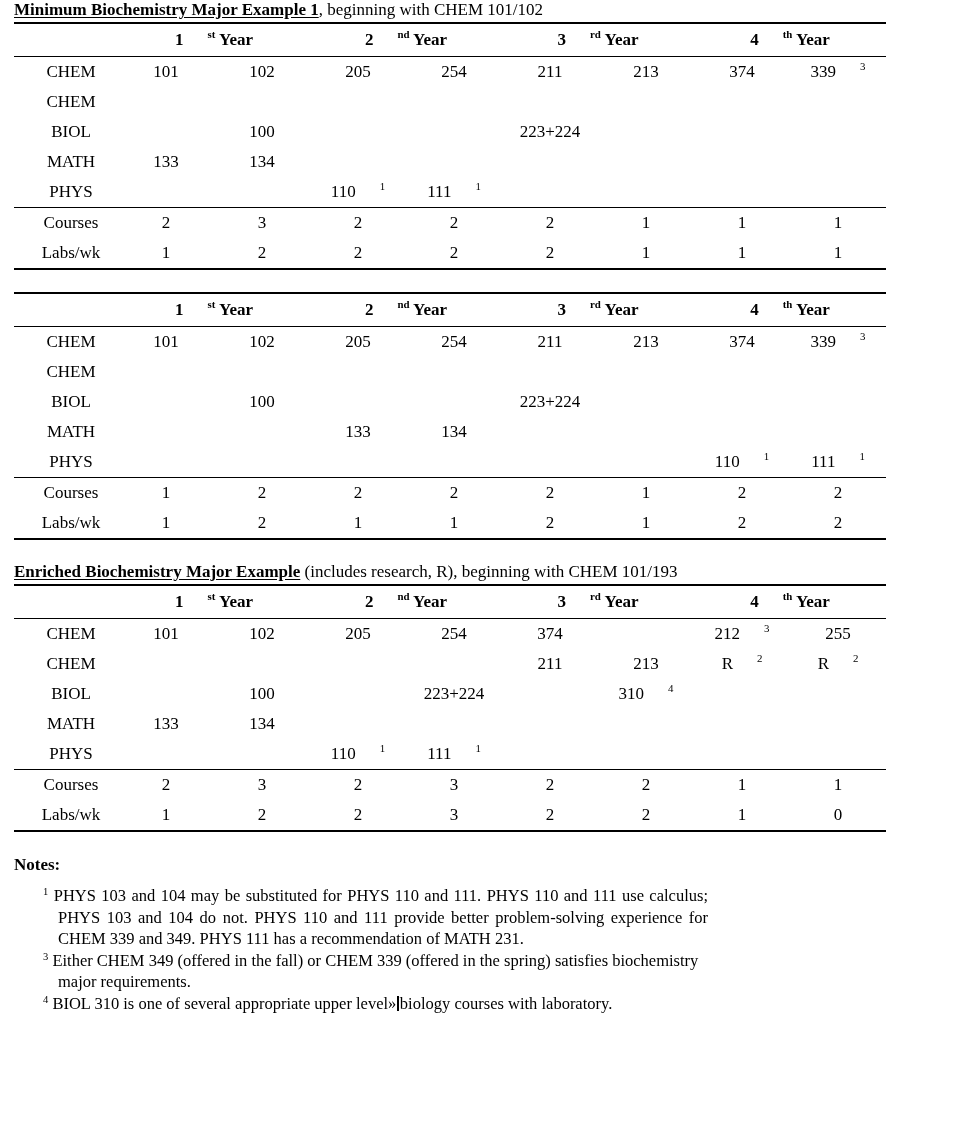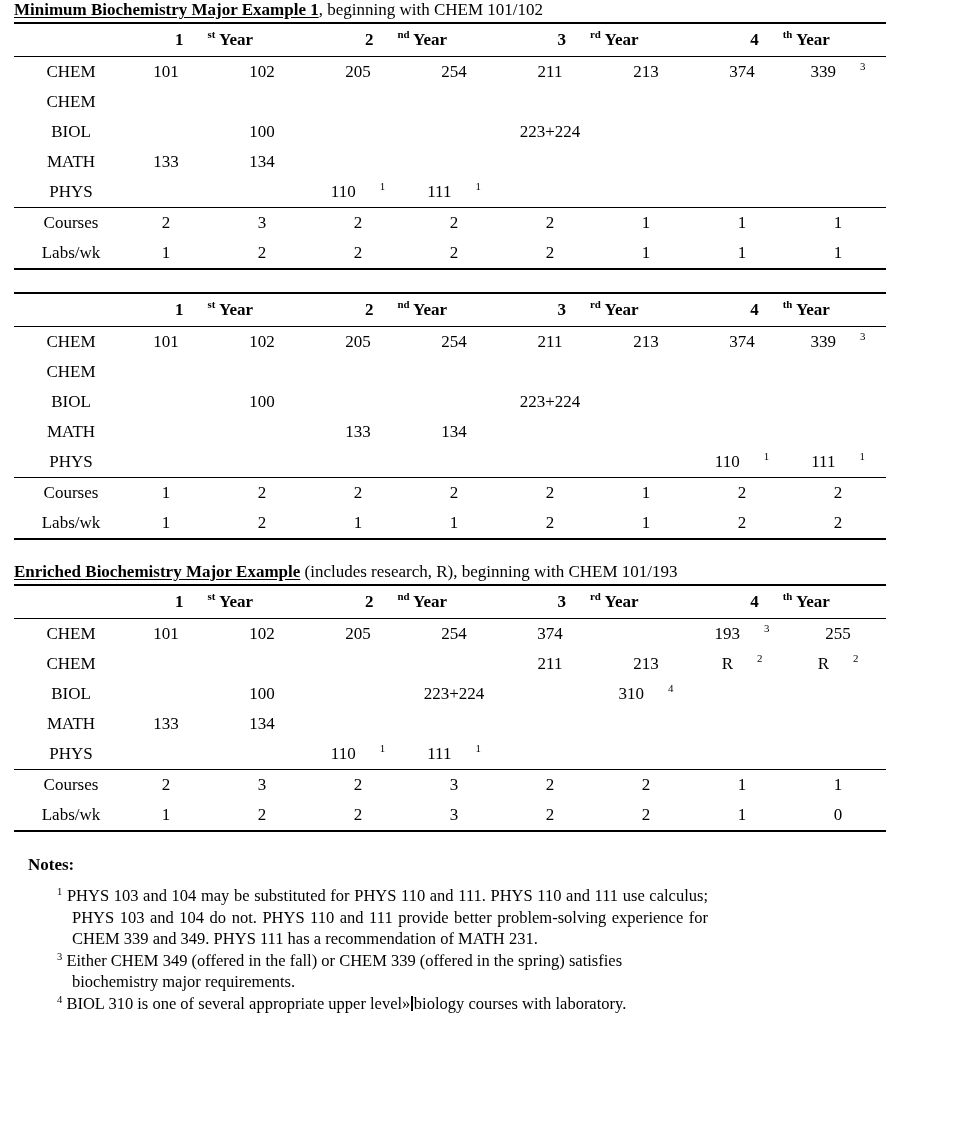--- a/index.html
+++ b/index.html
@@ -88,21 +88,21 @@
     line-height: 0;
     vertical-align: super;
     margin-left: 24px;
   }
 
   .spacer-after-table { height: 22px; }
 
   
   .notes {
     margin: 0 0 0 0;
-    padding: 0 0 0 28px;
+    padding: 0 0 0 14px;
   }
   .notes-heading {
     font-weight: bold;
     font-size: 17px;
     line-height: 22px;
     margin: 0 0 9px 0;
   }
   .note {
     position: relative;
     font-size: 16.5px;
@@ -366,21 +366,21 @@
           </thead>
           <tbody>
             <tr class="rule-mid">
               <td class="rowlabel">CHEM</td>
               <td><span>101</span></td>
               <td><span>102</span></td>
               <td><span>205</span></td>
               <td><span>254</span></td>
               <td><span>374</span></td>
               <td><span></span></td>
-              <td><span>193</span><sup>3</sup></td>
+              <td><span>212</span><sup>3</sup></td>
               <td><span>255</span></td>
             </tr>
             <tr>
               <td class="rowlabel">CHEM</td>
               <td><span></span></td>
               <td><span></span></td>
               <td><span></span></td>
               <td><span></span></td>
               <td><span>211</span></td>
               <td><span>213</span></td>

